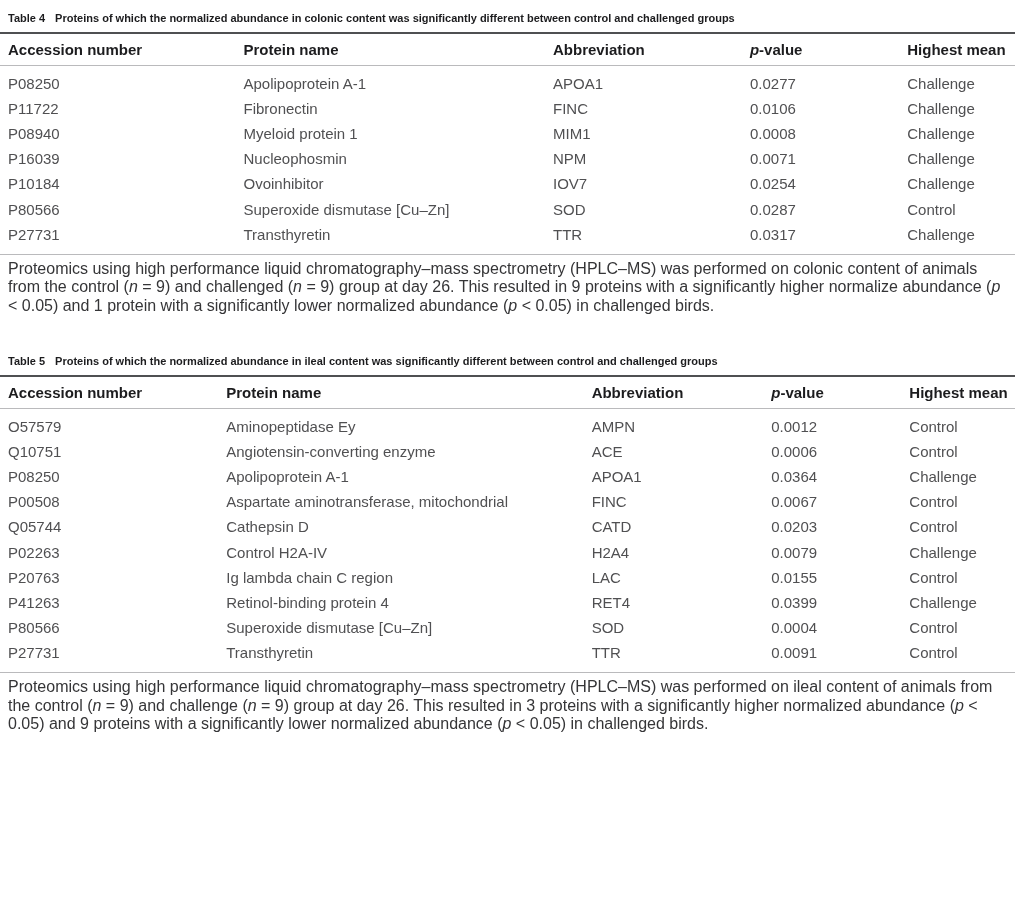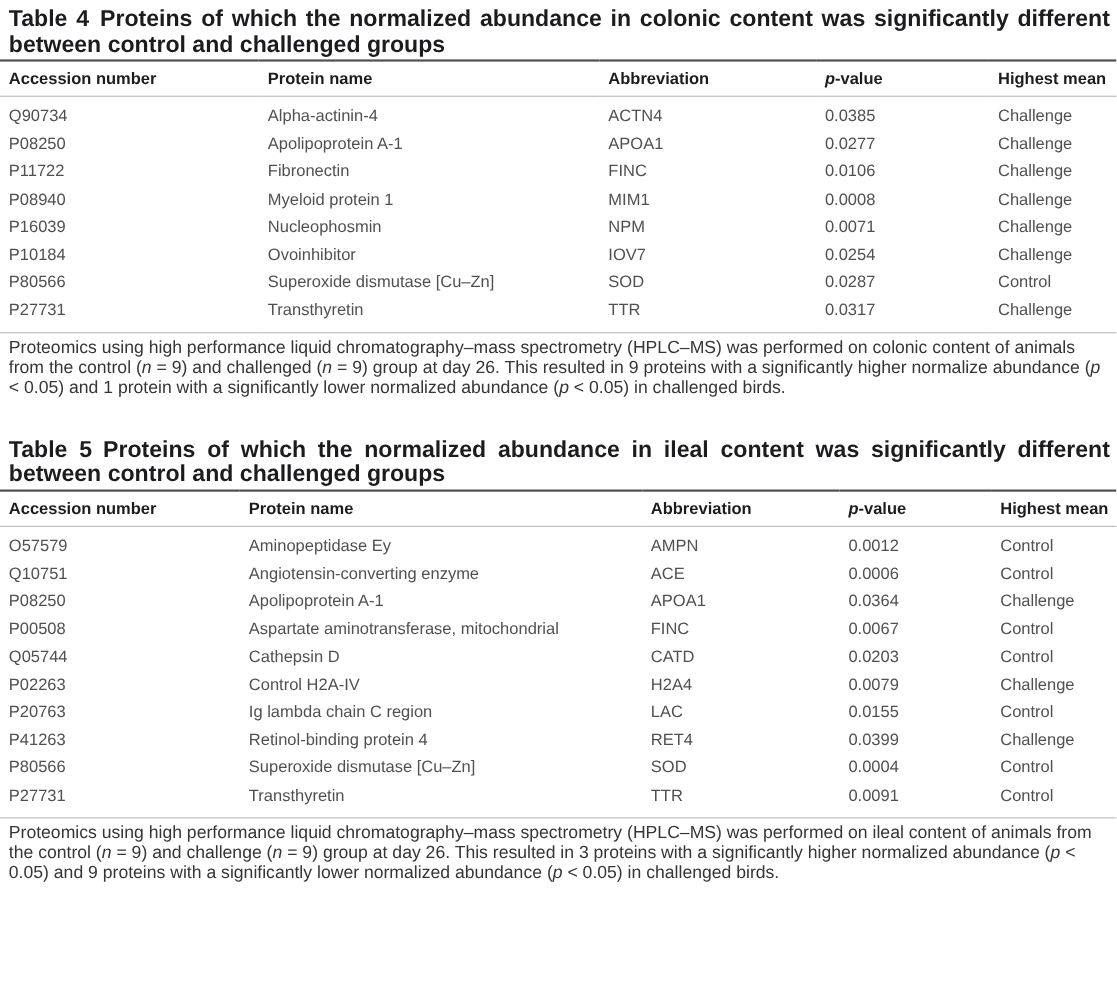--- a/index.html
+++ b/index.html
@@ -12,21 +12,21 @@
     width: 1015px;
     box-sizing: border-box;
     padding-top: 7px;
     background: var(--bg, #ffffff);
   }
   .tbl-section { margin: 0; }
   .tbl-section + .tbl-section { margin-top: 35px; }
 
   .tbl-title {
     margin: 0 6px 2px 8px;
-    font-size: 21px;
+    font-size: 11px;
     line-height: 22.5px;
     font-weight: bold;
     color: var(--heading, #1c1c1e);
     text-align: justify;
   }
   .tbl-label { margin-right: 10px; }
 
   table.grid {
     width: 100%;
     border-collapse: collapse;
@@ -101,27 +101,20 @@
         <tr>
             <th><span>Accession number</span></th>
             <th><span>Protein name</span></th>
             <th><span>Abbreviation</span></th>
             <th><span class="it">p</span><span>-value</span></th>
             <th><span>Highest mean</span></th>
           </tr>
       </thead>
       <tbody>
           <tr>
-            <td>Q90734</td>
-            <td>Alpha-actinin-4</td>
-            <td>ACTN4</td>
-            <td>0.0385</td>
-            <td>Challenge</td>
-          </tr>
-          <tr>
             <td>P08250</td>
             <td>Apolipoprotein A-1</td>
             <td>APOA1</td>
             <td>0.0277</td>
             <td>Challenge</td>
           </tr>
           <tr>
             <td>P11722</td>
             <td>Fibronectin</td>
             <td>FINC</td>

